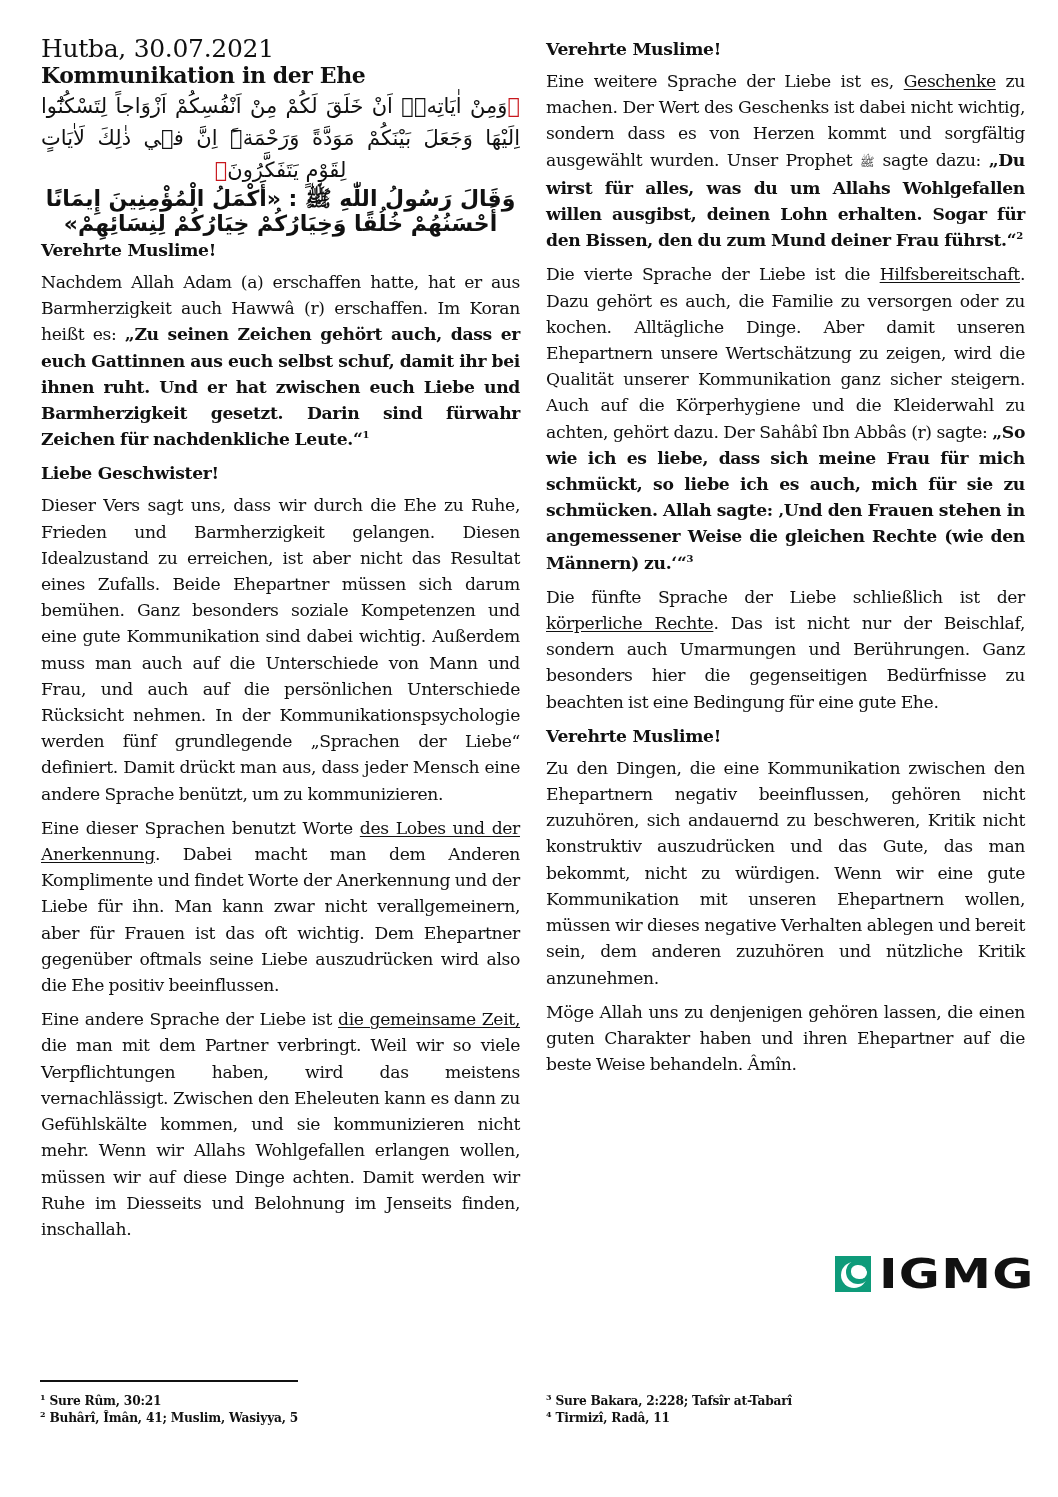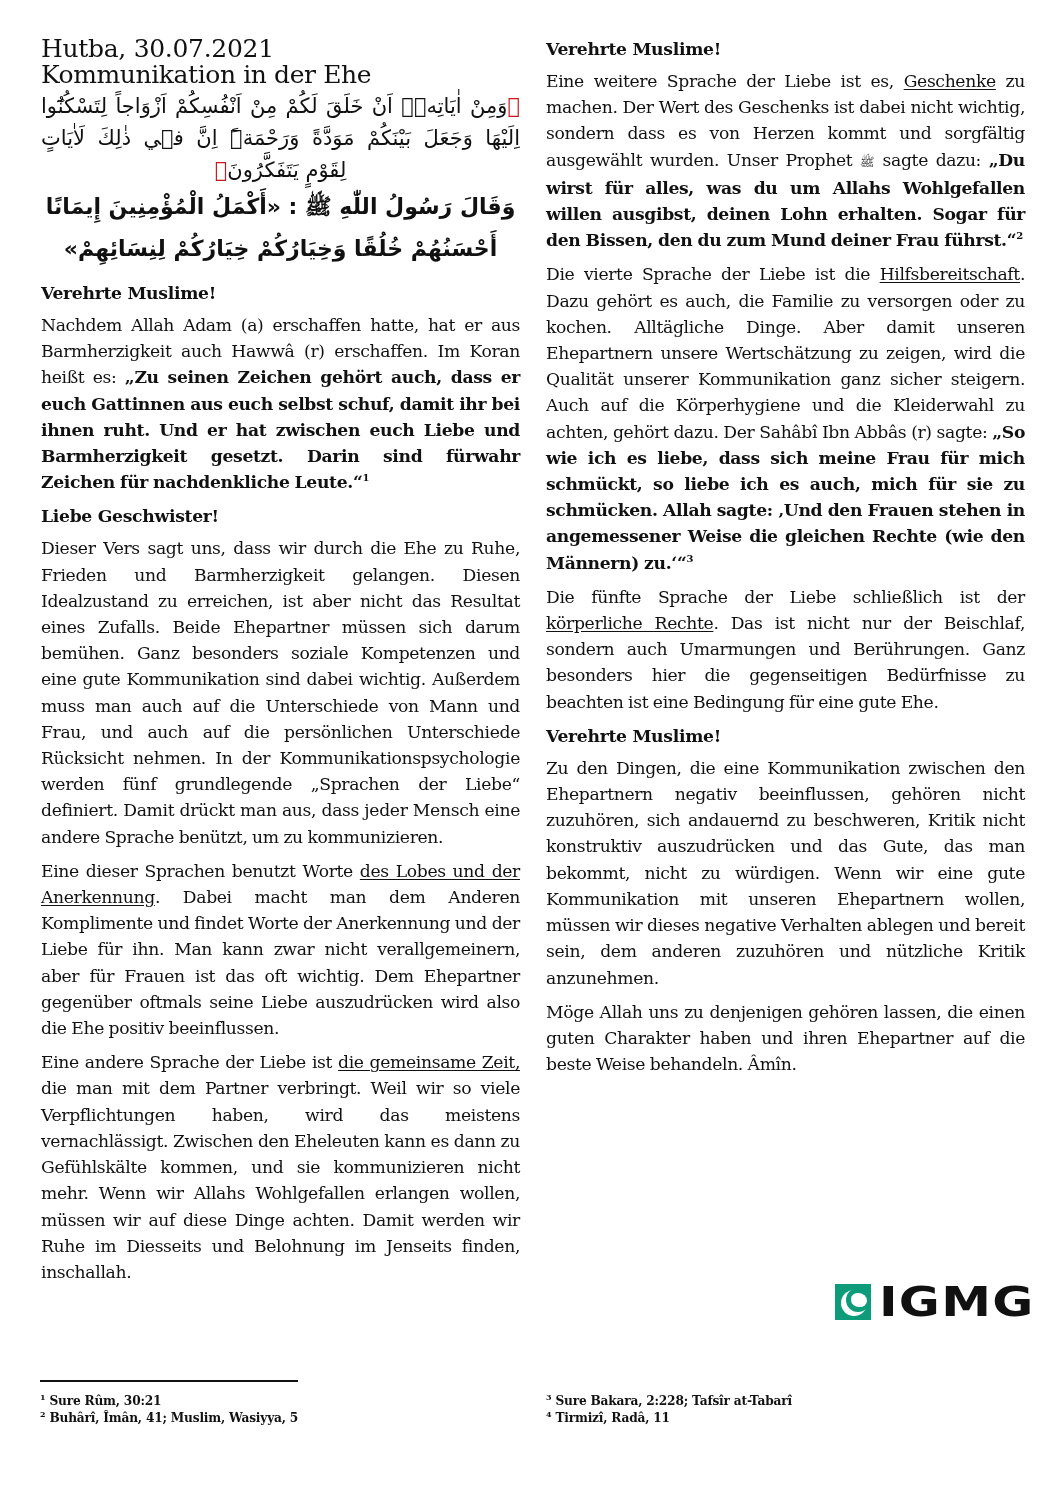--- a/index.html
+++ b/index.html
@@ -6,36 +6,36 @@
   body { width: 1058px; height: 1497px; position: relative; overflow: hidden;
          font-family: "DejaVu Serif", "Liberation Serif", serif; color: #111; }
   .col { position: absolute; top: 36px; width: 479px; }
   .col.left { left: 41px; }
   .col.right { left: 546px; }
   .p { font-size: 17.2px; line-height: 26.2px; text-align: justify; margin: 0 0 8px 0;
        letter-spacing: -0.35px; word-spacing: -0.5px; }
   .b { font-weight: bold; }
   .u { text-decoration: underline; text-underline-offset: 2px; }
   .title-date { font-size: 25px; line-height: 26px; margin: 0; letter-spacing: -0.3px; }
-  .title-main { font-size: 25px; line-height: 26px; font-weight: normal; margin: 0 0 2px 0; letter-spacing: -0.4px; }
+  .title-main { font-size: 22px; line-height: 26px; font-weight: bold; margin: 0 0 2px 0; letter-spacing: -0.4px; }
   .heading { font-size: 17.2px; line-height: 26px; font-weight: bold; margin: 0 0 6px 0; letter-spacing: -0.3px; }
   .arabic { direction: rtl; text-align: center; font-family: "DejaVu Sans", sans-serif;
             font-size: 21px; line-height: 32px; margin: 0; }
   .arabic.verse { text-align: justify; text-align-last: center; }
-  .arabic.hadith { font-weight: bold; font-size: 22px; line-height: 42px; margin-bottom: 10px; }
+  .arabic.hadith { font-weight: bold; font-size: 22px; line-height: 25px; margin-bottom: 1px; }
   .orn { color: #c8171d; }
   sup { font-size: 10px; line-height: 0; vertical-align: super; }
   .fn-rule { position: absolute; left: 40px; top: 1380px; width: 258px; height: 2px; background: #111; }
   .fn { position: absolute; font-size: 12.2px; line-height: 17px; font-weight: bold; letter-spacing: -0.2px; }
   .fn.l1 { left: 40px; top: 1393px; }
   .fn.l2 { left: 40px; top: 1410px; }
   .fn.r1 { left: 546px; top: 1393px; }
   .fn.r2 { left: 546px; top: 1410px; }
   .fn sup { font-size: 8px; }
-  .logo { position: absolute; left: 835px; top: 1284px; height: 36px; display: flex; align-items: center; }
+  .logo { position: absolute; left: 835px; top: 1256px; height: 36px; display: flex; align-items: center; }
   .logo-mark { width: 36px; height: 36px; background: #0e9b7a; position: relative; overflow: hidden; }
   .logo-mark .crescent { position: absolute; left: 6px; top: 6px; width: 26px; height: 26px; border-radius: 50%;
        background: #ffffff; }
   .logo-mark .crescent-cut { position: absolute; left: 11px; top: 4px; width: 24px; height: 24px; border-radius: 50%;
        background: #0e9b7a; }
   .logo-mark .land { position: absolute; left: 16px; top: 9px; width: 16px; height: 14px; background: #ffffff;
        border-radius: 40% 55% 45% 50%; }
   .logo-text { margin-left: 8px; font-family: "DejaVu Sans", sans-serif; font-weight: bold;
        font-size: 40px; line-height: 36px; letter-spacing: 1px; color: #111; transform: scaleX(1.25); transform-origin: left center; }
 </style>

